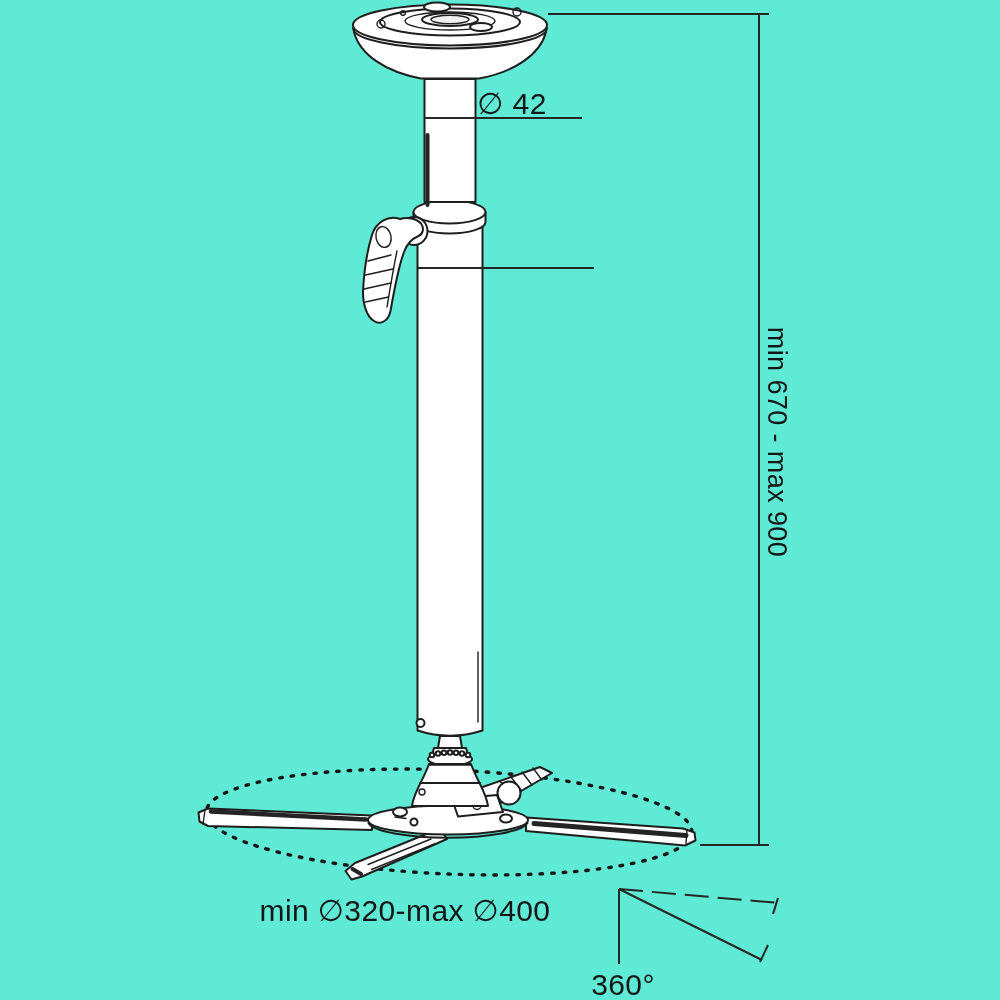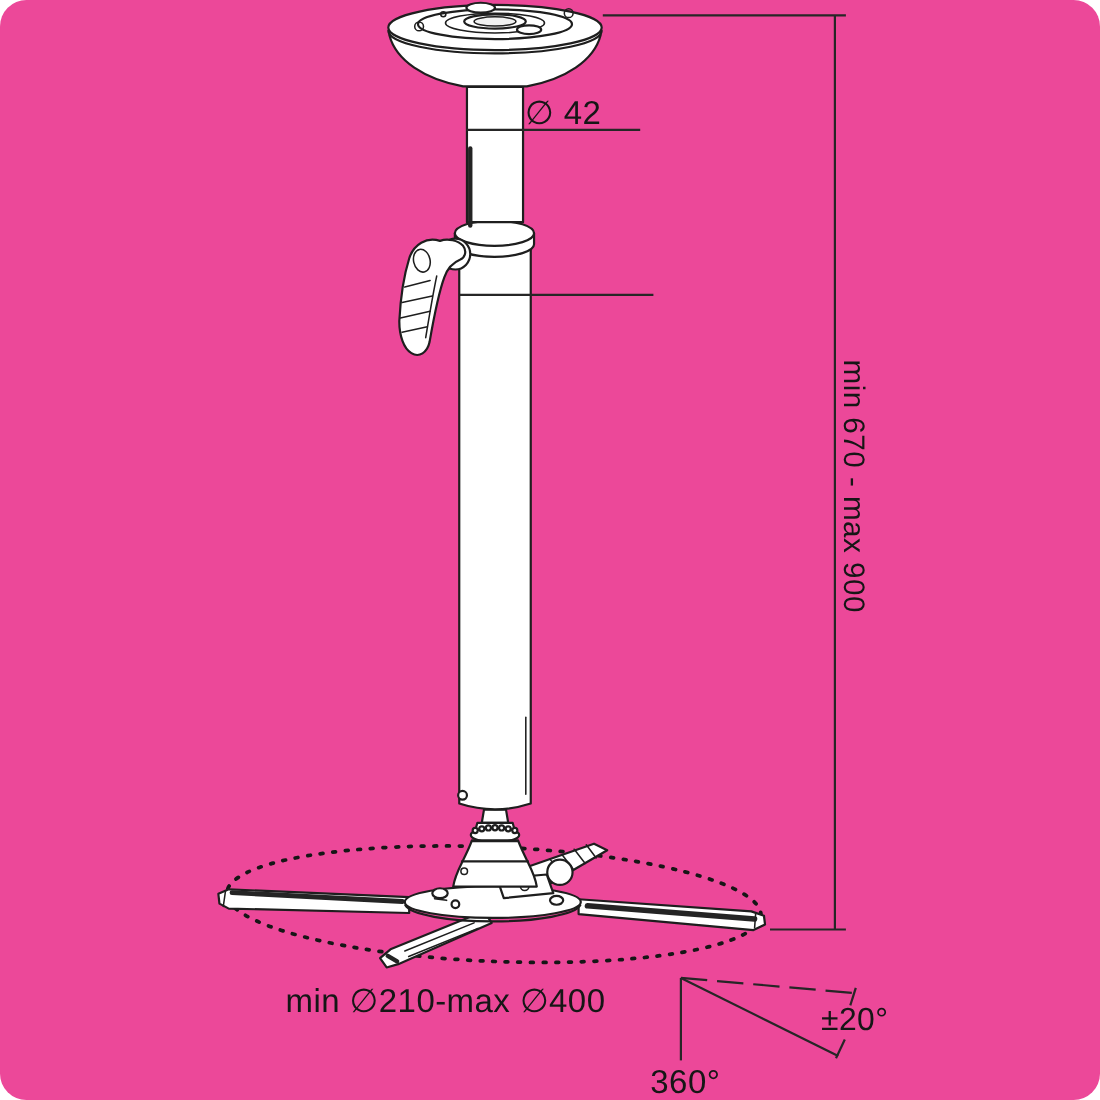--- a/index.html
+++ b/index.html
@@ -1,18 +1,18 @@
 <!DOCTYPE html>
 <html><head>
 <meta charset="utf-8">
 <style>
   html,body{margin:0;padding:0;background:#fff;}
   .stage{
-    position:relative;width:1000px;height:1000px;background:#ec4899;
-    font-family:"Liberation Sans","DejaVu Sans",sans-serif;color:#161616;overflow:hidden;border-radius:24px;
+    position:relative;width:1000px;height:1000px;background:#5eead4;
+    font-family:"Liberation Sans","DejaVu Sans",sans-serif;color:#161616;overflow:hidden;
   }
   .stage svg{position:absolute;left:0;top:0;}
   .ln{fill:none;stroke:#1e1e1e;stroke-width:2;stroke-linecap:round;stroke-linejoin:round;}
   .wh{fill:#ffffff;stroke:#1e1e1e;stroke-width:2;stroke-linecap:round;stroke-linejoin:round;}
   .thin{fill:none;stroke:#1e1e1e;stroke-width:1.4;stroke-linecap:round;}
   .dim{fill:none;stroke:#262626;stroke-width:2;stroke-linecap:butt;}
   .stripe{fill:none;stroke:#242424;stroke-linecap:round;}
   .lbl{position:absolute;color:#161616;letter-spacing:.4px;white-space:nowrap;}
   .lbl.center{text-align:center;}
   .lbl-dia42{left:432px;top:86px;width:160px;font-size:30px;}
@@ -148,18 +148,17 @@
       <line class="dim" x1="619" y1="889" x2="762" y2="960"></line>
       <line class="dim" x1="760" y1="962" x2="768" y2="945"></line>
     </g>
   </svg>
 
   <div class="lbl center lbl-dia42">∅ 42</div>
 
 
   <div class="lbl lbl-height">min 670 - max 900</div>
 
-  <div class="lbl center lbl-plate">min ∅210-max ∅400</div>
+  <div class="lbl center lbl-plate">min ∅320-max ∅400</div>
 
-  <div class="lbl center lbl-tilt">±20°</div>
 
   <div class="lbl center lbl-rot">360°</div>
 </div>
 
 </body></html>

